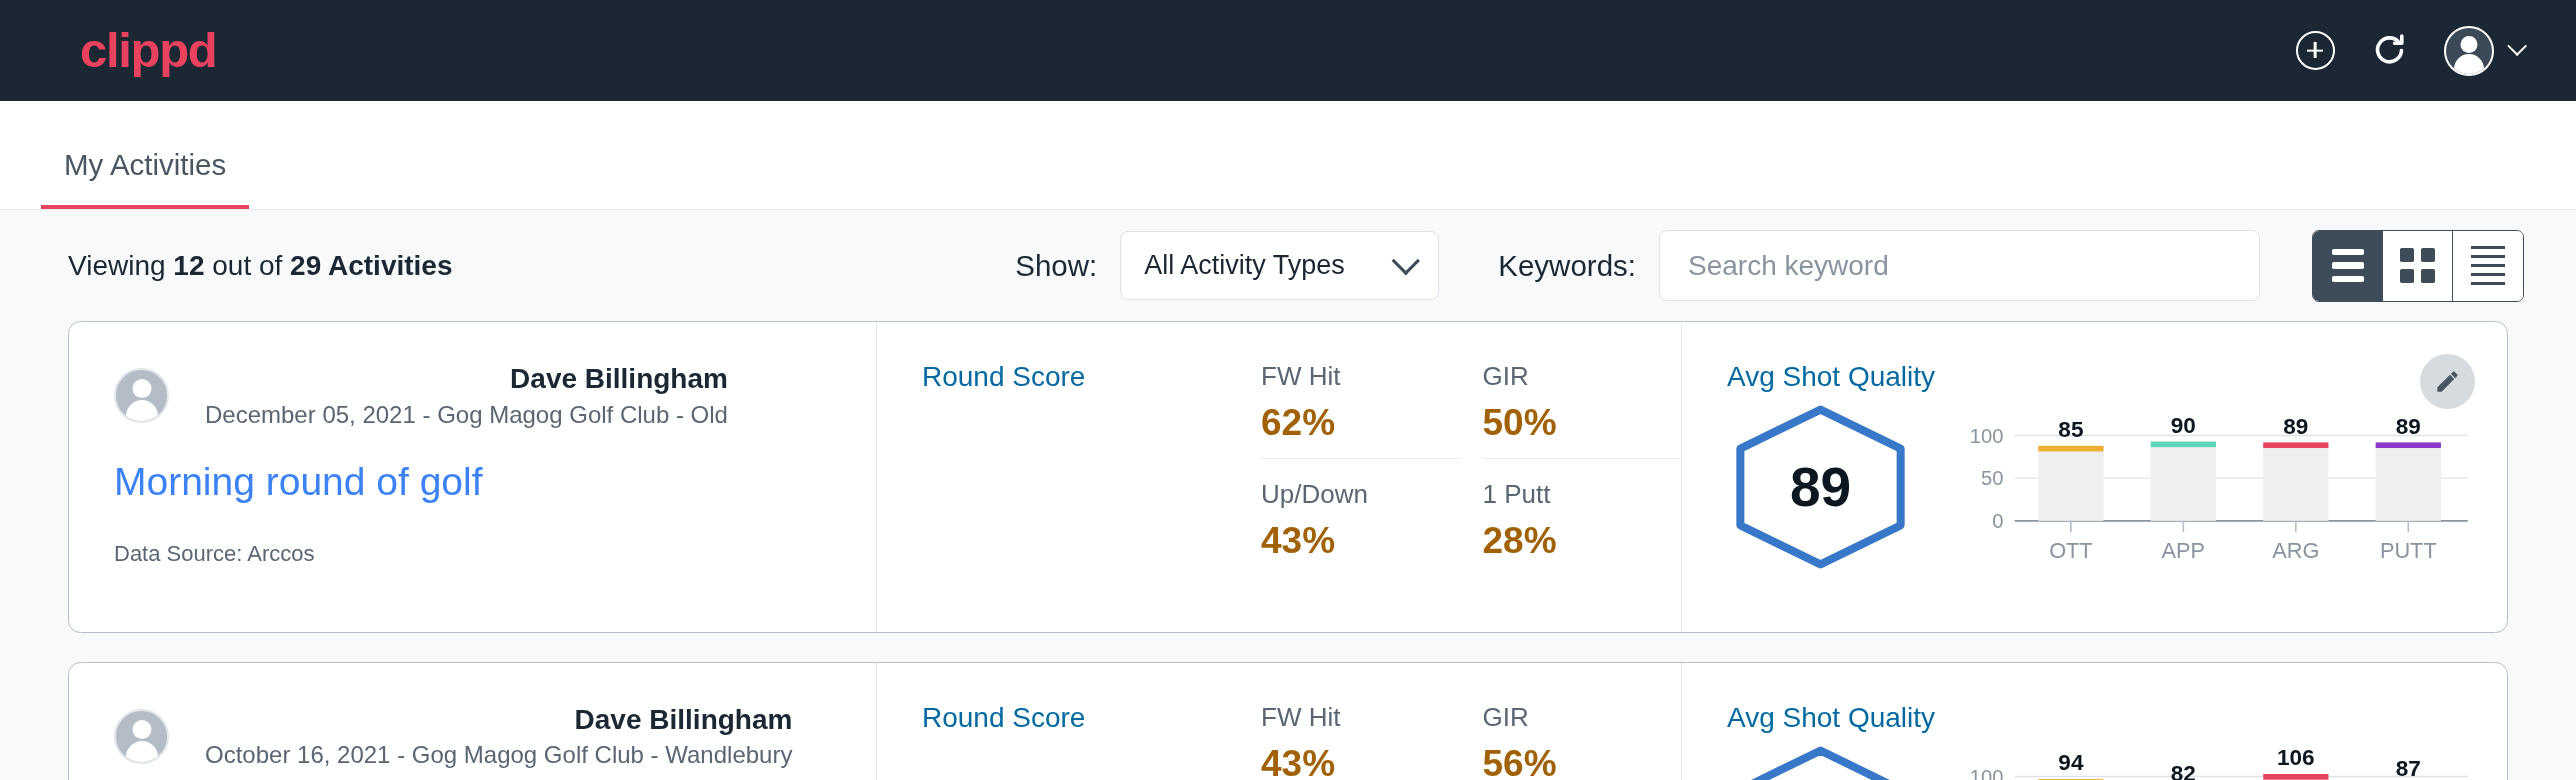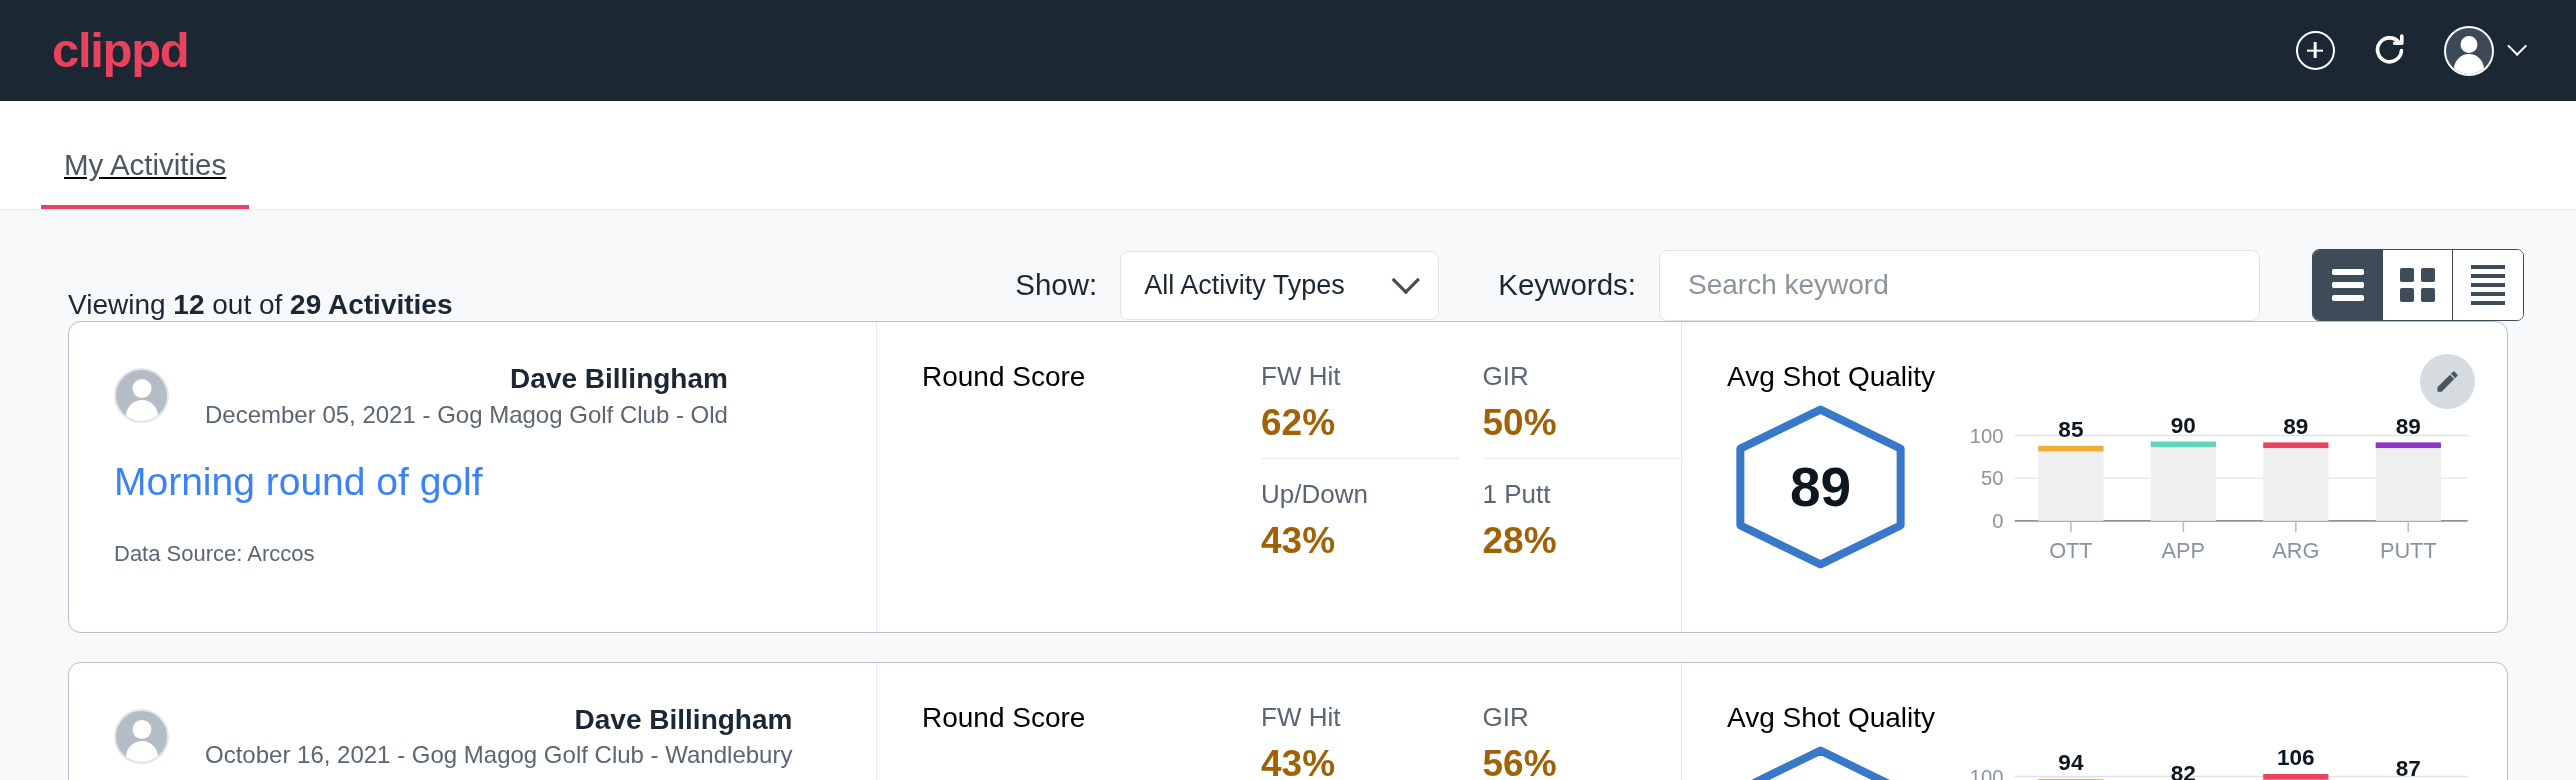--- a/index.html
+++ b/index.html
@@ -9,21 +9,21 @@
     font-family: "Liberation Sans", sans-serif;
     overflow: hidden;
   }
 
   
   .topbar {
     height: 101px;
     background: #1b2733;
     display: flex;
     align-items: center;
-    padding: 0 52px 0 52px;
+    padding: 0 52px 0 80px;
     text-align: right;
   }
   .logo {
     font-size: 49px;
     font-weight: 700;
     color: #e8425f;
     letter-spacing: -1.3px;
     margin-right: 80px;
     line-height: 1;
   }
@@ -78,33 +78,32 @@
     border-right: 2.7px solid #fff; border-bottom: 2.7px solid #fff;
     transform: rotate(45deg) translate(-2.7px,-2.7px);
   }
 
   
   .tabbar {
     height: 109px; background: #fff;
     display: flex; align-items: flex-end;
     padding-left: 41px;
     border-bottom: 0.9px solid #e6e9ed;
-    text-decoration: underline;
   }
   .tab {
     font-size: 29.5px; color: #4a5763;
     padding: 0 23px 23px 23px;
     border-bottom: 4.5px solid #e8425f;
     cursor: pointer;
   }
 
   
   .filterbar {
     height: 111px;
-    display: flex; align-items: flex-end;
+    display: flex; align-items: center;
     padding: 0 52px 0 68px;
     gap: 23px;
   }
   .viewing { font-size: 28px; color: #1b2733; }
   .viewing b { font-weight: 700; }
   .filter-right { margin-left: auto; display: flex; align-items: center; gap: 0; }
   .lbl { font-size: 29.5px; color: #1b2733; margin-right: 23px; }
   .select {
     width: 319px; height: 69px; background: #fff;
     border: 1.8px solid #dfe3e8; border-radius: 8px;
@@ -167,21 +166,21 @@
   .avatar-sm::after {
     content: ""; position: absolute; width: 32px; height: 21.4px; background: #fff;
     border-radius: 16px 16px 0 0; left: 50%; bottom: -0.9px; transform: translateX(-50%);
   }
   .who-name { font-size: 28px; font-weight: 700; color: #1b2733; line-height: 1.25; }
   .who-sub { font-size: 24px; color: #5a6673; line-height: 1.3; margin-top: 2.7px; }
   .card-title { font-size: 39px; color: #3b82f6; margin-top: 30px; }
   .data-source { font-size: 22px; color: #5a6673; margin-top: 37px; }
 
   .col-score { width: 384px; padding: 39px 0 0 45px; }
-  .sec-label { font-size: 28px; color: #000000; }
+  .sec-label { font-size: 28px; color: #0369a1; }
   .score-row { display: flex; align-items: flex-end; margin-top: 3.6px; }
   .score-num {
     font-size: 105px; font-weight: 700; color: #0d1720;
     line-height: 0.95; letter-spacing: -3.6px;
   }
   .score-badge {
     background: #4a5763; color: #fff;
     font-size: 26px; font-weight: 700;
     border-radius: 7.1px; padding: 5.4px 15px;
     align-self: flex-start; margin: 19.6px 0 0 5.4px;

